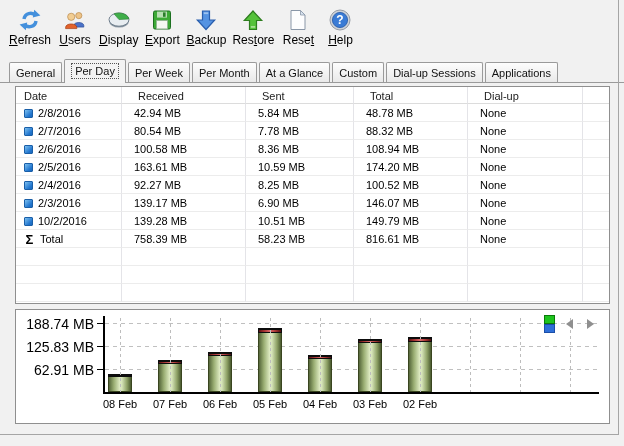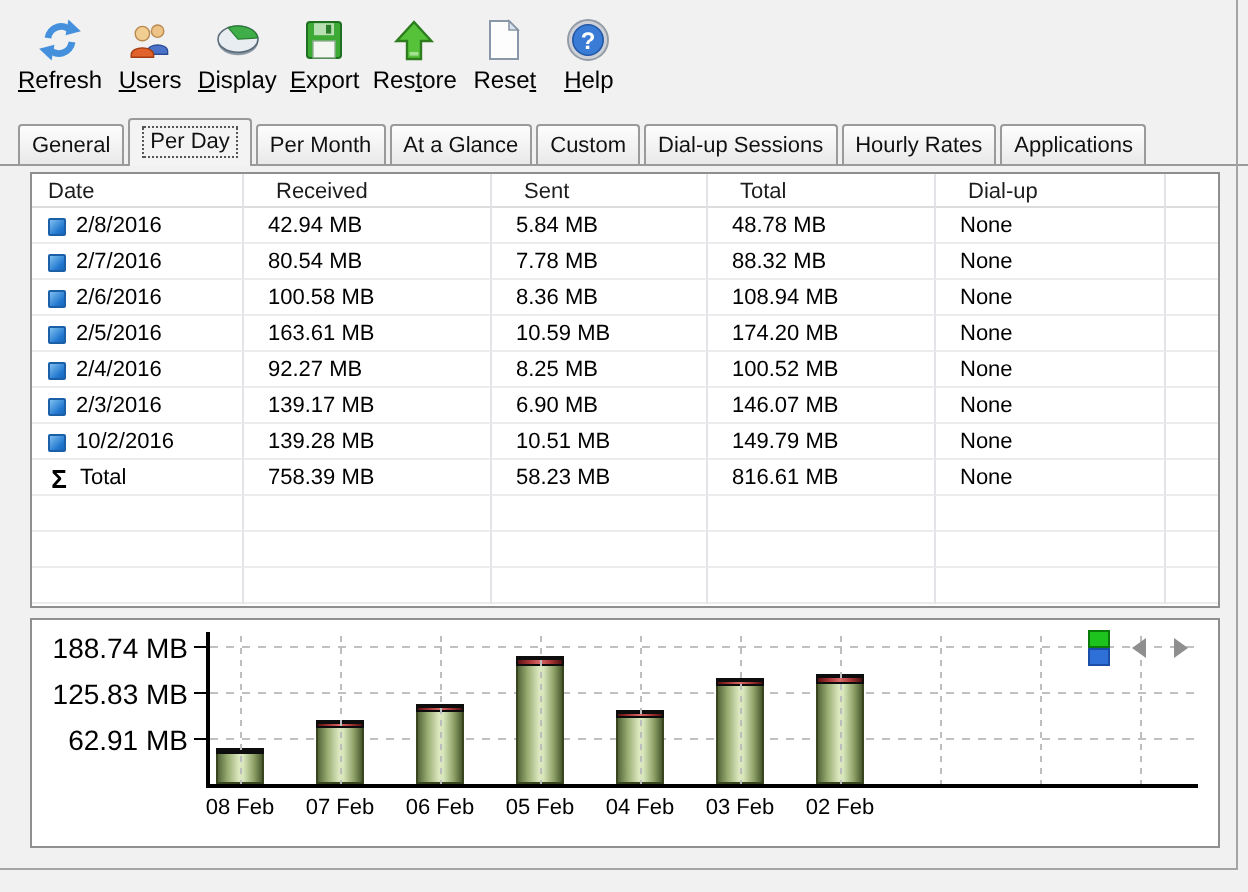--- a/index.html
+++ b/index.html
@@ -115,20 +115,27 @@
     <div class="tb-btn">
       <svg class="tb-icon" viewBox="0 0 24 24">
         <rect x="3.5" y="3" width="17" height="18" rx="1.5" fill="#3daa36" stroke="#1c7020"></rect>
         <rect x="7" y="3.6" width="10" height="6" fill="#b7dfb2"></rect>
         <rect x="13" y="4.4" width="2.6" height="4.4" fill="#2a7d2a"></rect>
         <rect x="6.5" y="12.5" width="11" height="8.4" fill="#f4f7f1" stroke="#8fae8f" stroke-width="0.7"></rect>
       </svg>
       <span class="tb-label"><span></span><u>E</u><span>xport</span></span>
     </div>
 
+    <div class="tb-btn">
+      <svg class="tb-icon" viewBox="0 0 24 24">
+        <path d="M8.5 3 h7 v9 h5.2 L12 21.5 3.3 12 h5.2 z" fill="#5593e2" stroke="#2a5fae" stroke-width="1.2"></path>
+        <path d="M9.8 4.3 h4.4 v1.8 h-4.4 z" fill="#9dc2f0"></path>
+      </svg>
+      <span class="tb-label"><span></span><u>B</u><span>ackup</span></span>
+    </div>
 
     <div class="tb-btn">
       <svg class="tb-icon" viewBox="0 0 24 24">
         <path d="M15.5 21.5 h-7 v-9 H3.3 L12 3 20.7 12.5 h-5.2 z" fill="#55c23a" stroke="#2d7d1e" stroke-width="1.2"></path>
         <path d="M9.8 18 h4.4 v1.8 h-4.4 z" fill="#a6e093"></path>
       </svg>
       <span class="tb-label"><span>Res</span><u>t</u><span>ore</span></span>
     </div>
 
     <div class="tb-btn">
@@ -150,33 +157,33 @@
   </div>
 
   <div class="tabs">
     <div class="tab">
         <span class="tab-label">General</span>
       </div>
     <div class="tab selected">
         <span class="tab-label">Per Day</span>
       </div>
     <div class="tab">
+        <span class="tab-label">Per Week</span>
+      </div>
+    <div class="tab">
         <span class="tab-label">Per Month</span>
       </div>
     <div class="tab">
         <span class="tab-label">At a Glance</span>
       </div>
     <div class="tab">
         <span class="tab-label">Custom</span>
       </div>
     <div class="tab">
         <span class="tab-label">Dial-up Sessions</span>
-      </div>
-    <div class="tab">
-        <span class="tab-label">Hourly Rates</span>
       </div>
     <div class="tab">
         <span class="tab-label">Applications</span>
       </div>
   </div>
 
   <div class="panel table-panel">
     <div class="tbl">
 
       <div class="hdr" style="display:contents">

